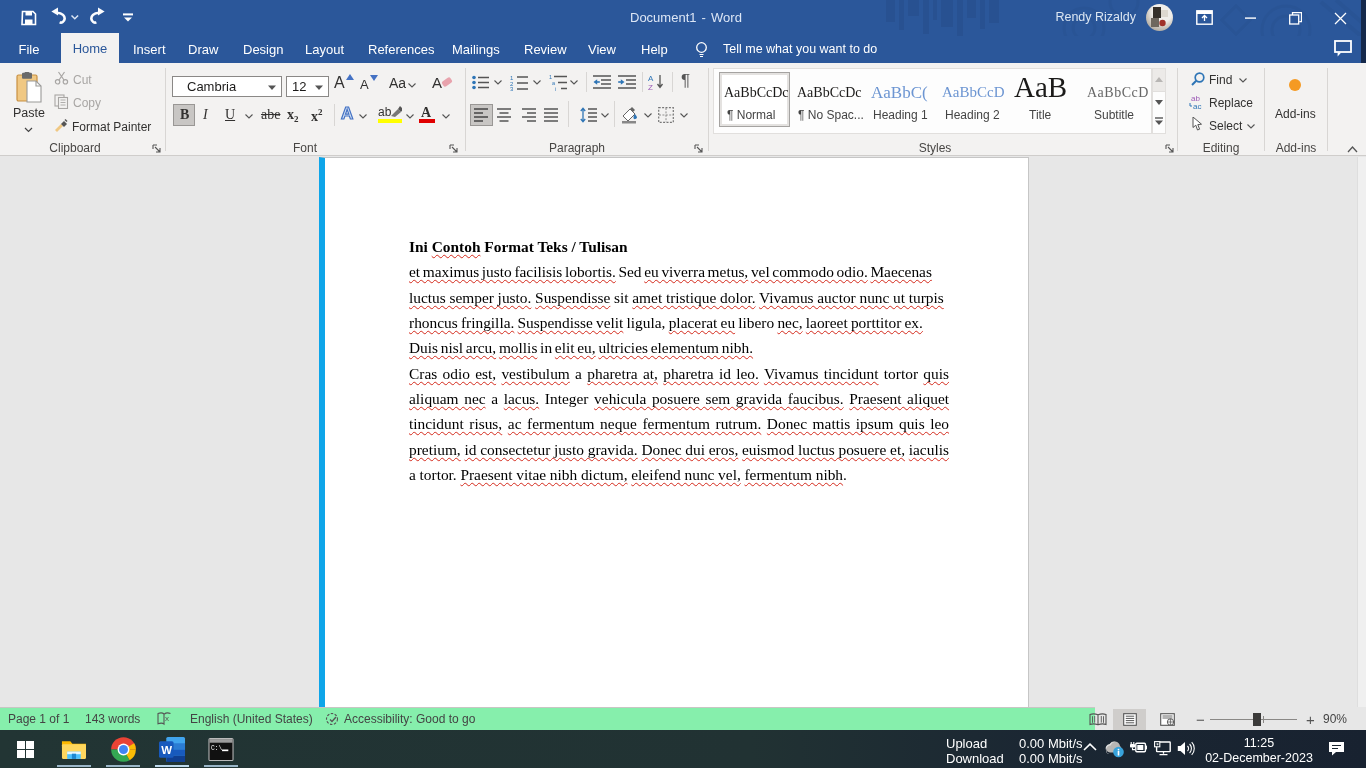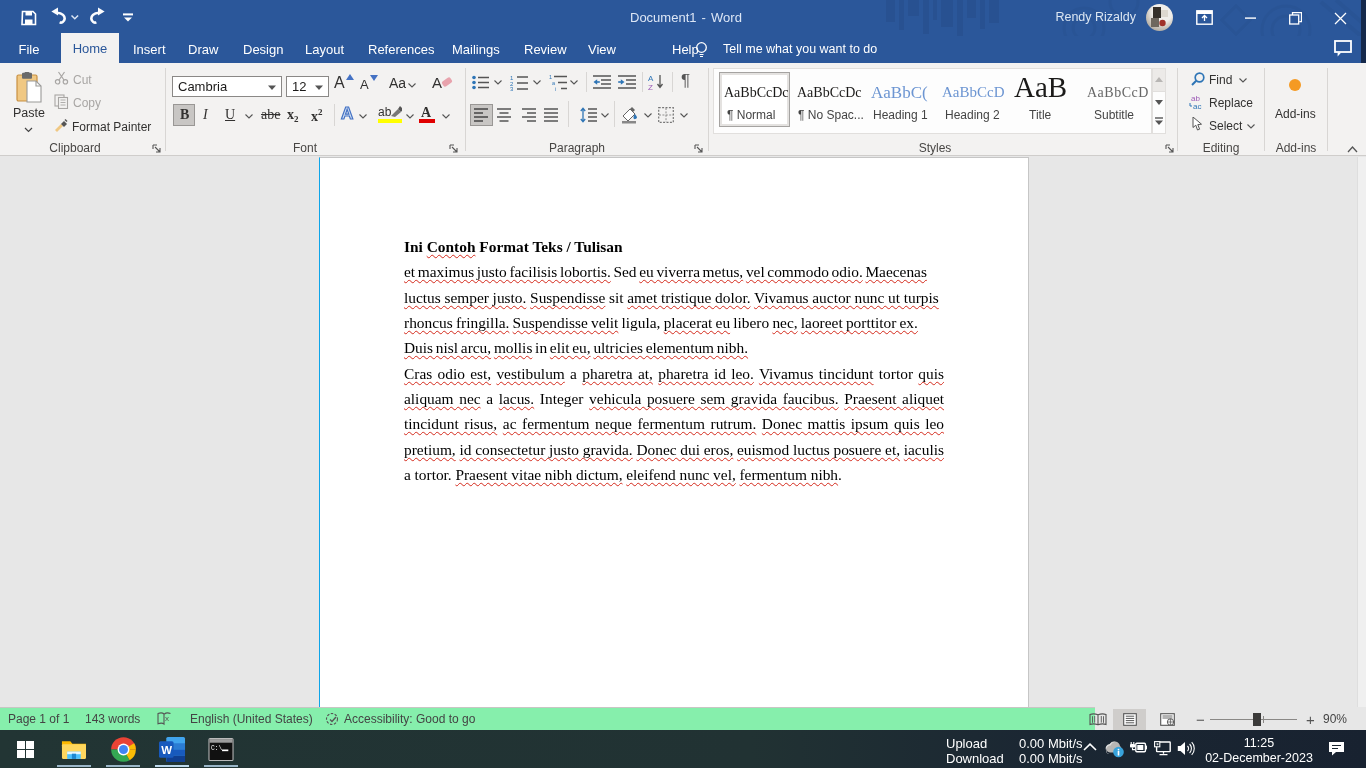--- a/index.html
+++ b/index.html
@@ -26,21 +26,21 @@
 #ribbon { position:absolute; left:0; top:63px; width:1366px; height:93px; background:#f3f2f1; border-bottom:1px solid #cfcdcb; }
 .gdiv { position:absolute; top:5px; width:1px; height:83px; background:#d8d6d4; }
 .glabel { position:absolute; top:78px; width:100px; text-align:center; font-size:12px; color:#484644; }
 .launcher { position:absolute; top:81px; width:10px; height:10px; }
 .rbtn-label { font-size:12px; color:#323130; }
 .combo { position:absolute; background:#fff; border:1px solid #8a8886; font-size:13px; color:#1b1a19; }
 .sel { background:#c8c6c4; border:1px solid #999795; }
 
 
 #docarea { position:absolute; left:0; top:157px; width:1366px; height:550px; background:#e7e7e7; }
-#page { position:absolute; left:319px; top:0px; width:710px; height:550px; background:#fff; border-left:1px solid #0ea5e9; border-right:1px solid #c6c6c6; border-top:1px solid #c6c6c6; }
+#page { position:absolute; left:319px; top:0px; width:710px; height:550px; background:#fff; border-left:6px solid #0ea5e9; border-right:1px solid #c6c6c6; border-top:1px solid #c6c6c6; }
 #doctext { position:absolute; left:84px; top:80px; width:540px; font-family:"Liberation Serif",serif; font-size:15.4px; color:#000; }
 #doctext .ln { height:25.35px; white-space:nowrap; }
 #doctext .j { text-align:justify; text-align-last:justify; white-space:normal; }
 .sq { text-decoration: underline wavy #d42a1c 1.4px; text-decoration-skip-ink:none; text-underline-offset:2px; }
 
 
 #statusbar { position:absolute; left:0; top:707px; width:1095px; height:23px; background:#86efac; border-top:1px solid #c8c6c4; font-size:12px; color:#444; }
 .sitem { position:absolute; top:4px; }
 
 
@@ -136,21 +136,21 @@
     <div class="tab" style="left:15px;width:28px;">File</div>
     <div id="hometab">Home</div>
     <div class="tab" style="left:133px;width:30px;">Insert</div>
     <div class="tab" style="left:188px;width:29px;">Draw</div>
     <div class="tab" style="left:243px;width:37px;">Design</div>
     <div class="tab" style="left:305px;width:37px;">Layout</div>
     <div class="tab" style="left:368px;width:58px;">References</div>
     <div class="tab" style="left:452px;width:46px;">Mailings</div>
     <div class="tab" style="left:524px;width:38px;">Review</div>
     <div class="tab" style="left:588px;width:26px;">View</div>
-    <div class="tab" style="left:641px;width:25px;margin-left:31px;">Help</div>
+    <div class="tab" style="left:641px;width:25px;">Help</div>
     <svg class="abs" style="left:695px;top:5px" width="13" height="18" viewBox="0 0 13 18">
       <circle cx="6.5" cy="6.5" r="4.8" fill="none" stroke="#fff" stroke-width="1.3"></circle>
       <path d="M4.5 13.5 h4 M5 15.5 h3" stroke="#fff" stroke-width="1.2"></path>
     </svg>
     <div id="tellme">Tell me what you want to do</div>
     <svg class="abs" style="left:1334px;top:4px" width="18" height="17" viewBox="0 0 18 17">
       <rect x="1" y="1" width="16" height="11" fill="none" stroke="#fff" stroke-width="1.8"></rect>
       <path d="M3.6 12.5 v4 l3.6 -4 z" fill="#fff"></path>
     </svg>
   </div>
@@ -205,21 +205,21 @@
         <path d="M8 7 l3 -3 l3 3 l-3 3 z" fill="#555"></path>
         <path d="M12 2.5 l2 2" stroke="#555" stroke-width="1.4"></path>
       </svg>
       <div class="abs rbtn-label" style="left:72px;top:57px;">Format Painter</div>
 
       <svg class="abs launcher" style="left:152px" width="10" height="10" viewBox="0 0 10 10">
         <path d="M1 1 h4 M1 1 v4 M3 3 l5 5 M8 4 v4 h-4" fill="none" stroke="#555" stroke-width="1.1"></path>
       </svg>
     </div>
     <div id="ribbon-font">
-      <div class="combo" style="left:172px;top:13px;width:110px;height:21px;padding:2px 5px;">Cambria
+      <div class="combo" style="left:172px;top:13px;width:110px;height:21px;padding:2px 14px;">Cambria
         <svg class="abs" style="right:5px;top:8px" width="8" height="5" viewBox="0 0 8 5">
             <path d="M0 0.5 L8 0.5 L4 5 z" fill="#555"></path>
           </svg>
       </div>
       <div class="combo" style="left:286px;top:13px;width:43px;height:21px;padding:2px 5px;">12
         <svg class="abs" style="right:5px;top:8px" width="8" height="5" viewBox="0 0 8 5">
             <path d="M0 0.5 L8 0.5 L4 5 z" fill="#555"></path>
           </svg>
       </div>
 

